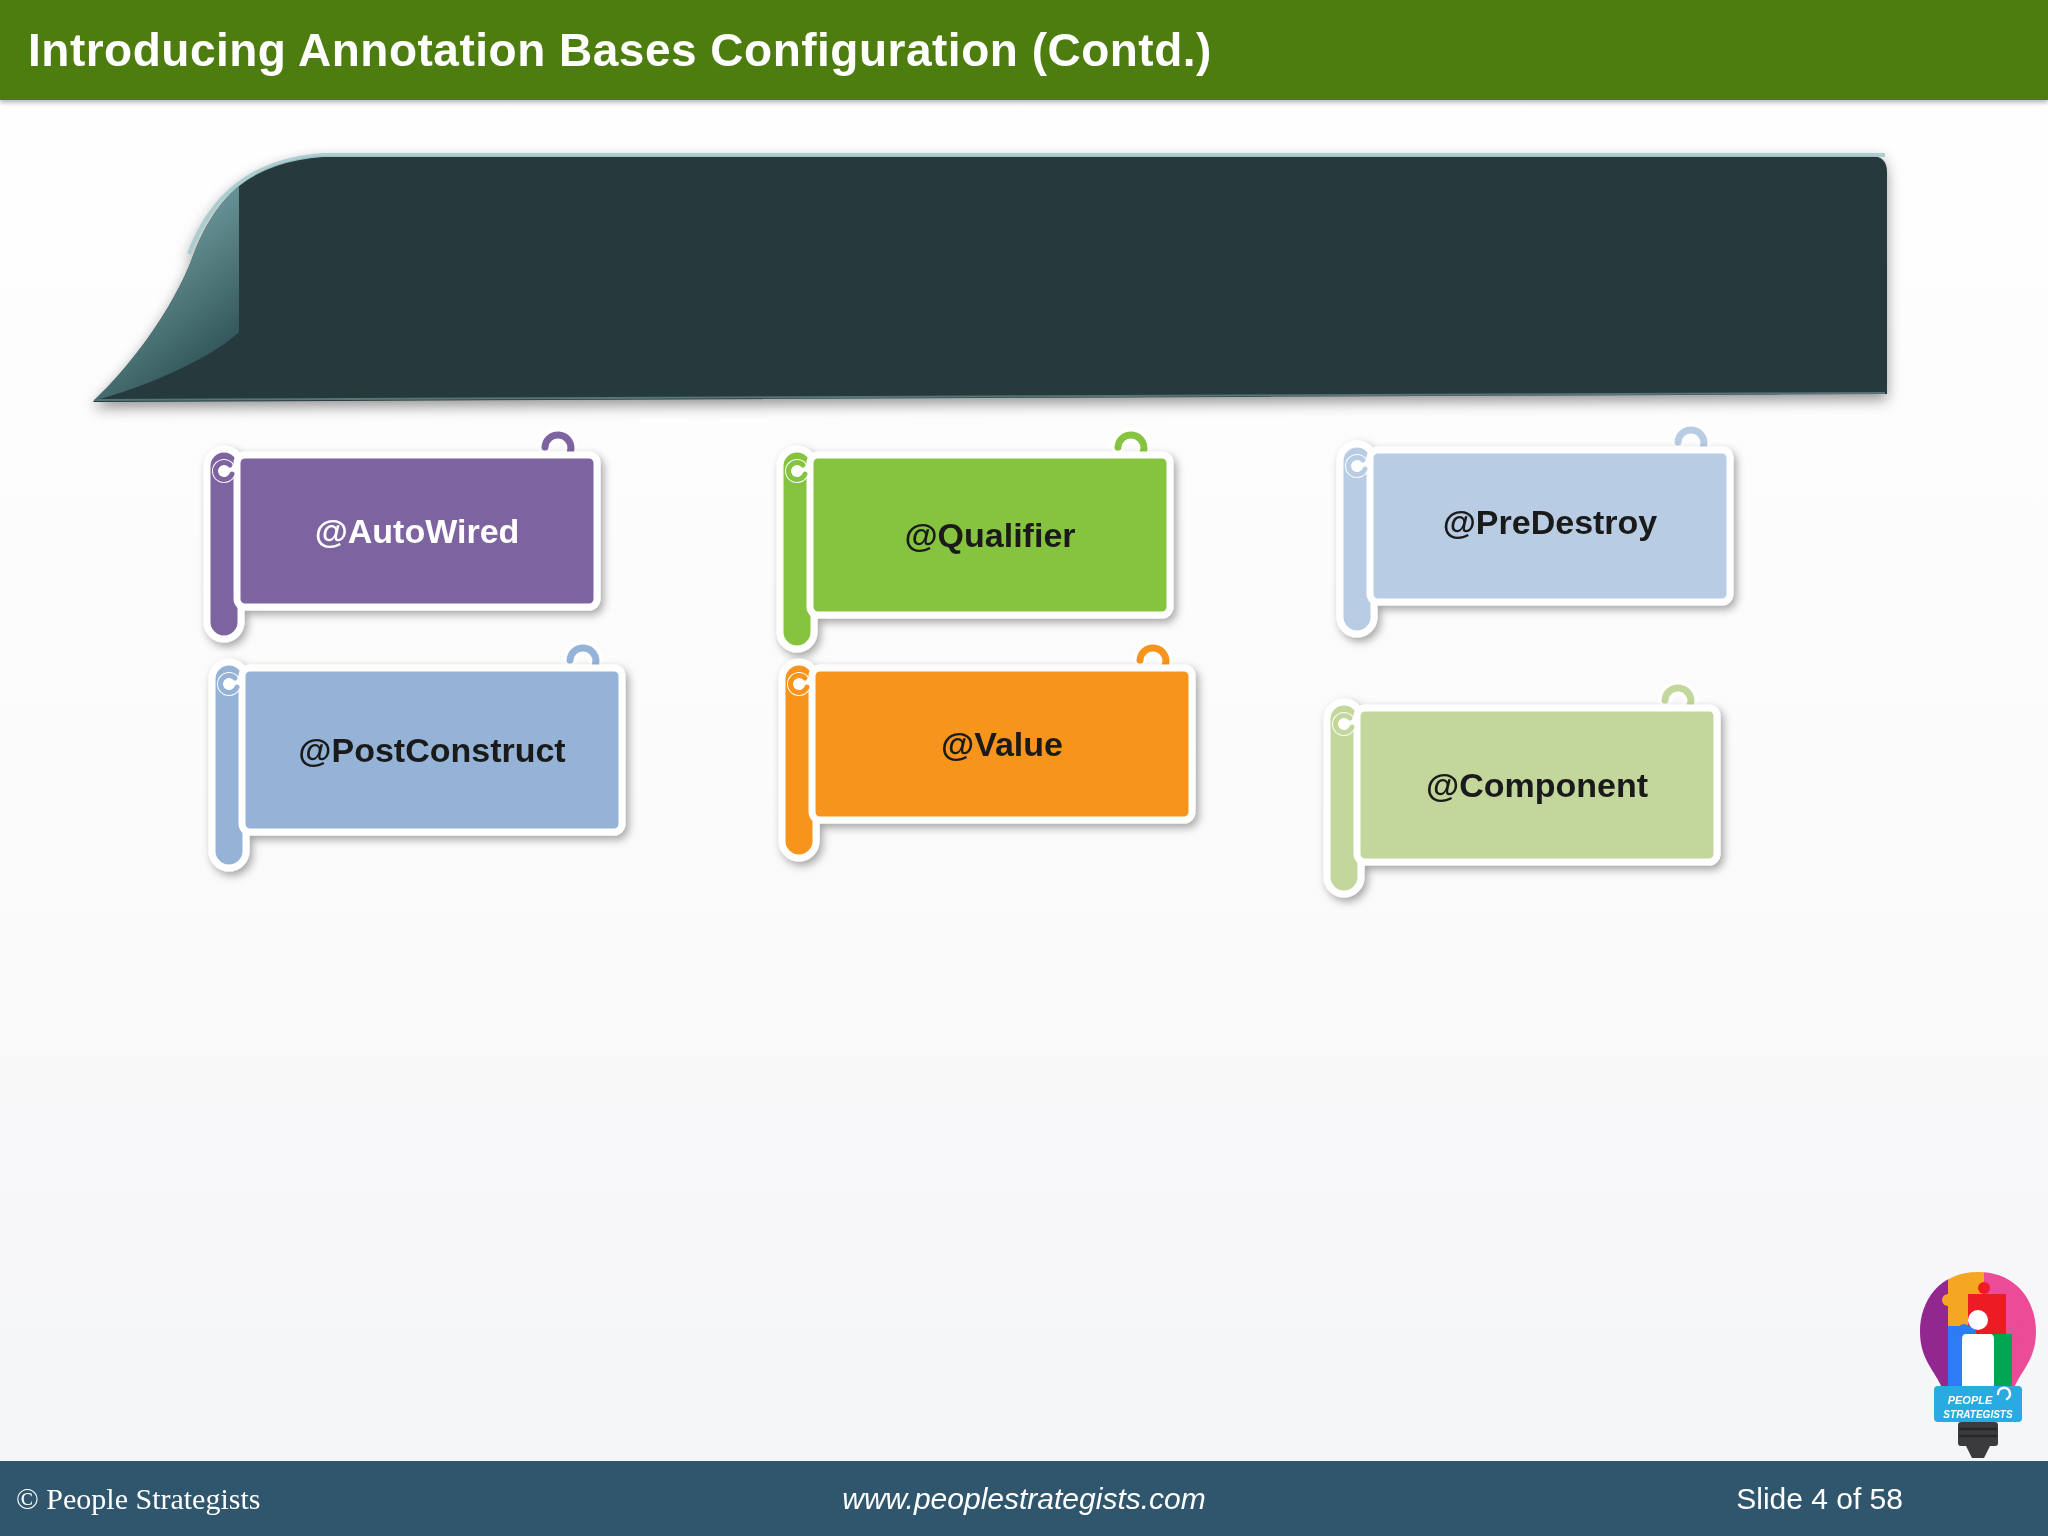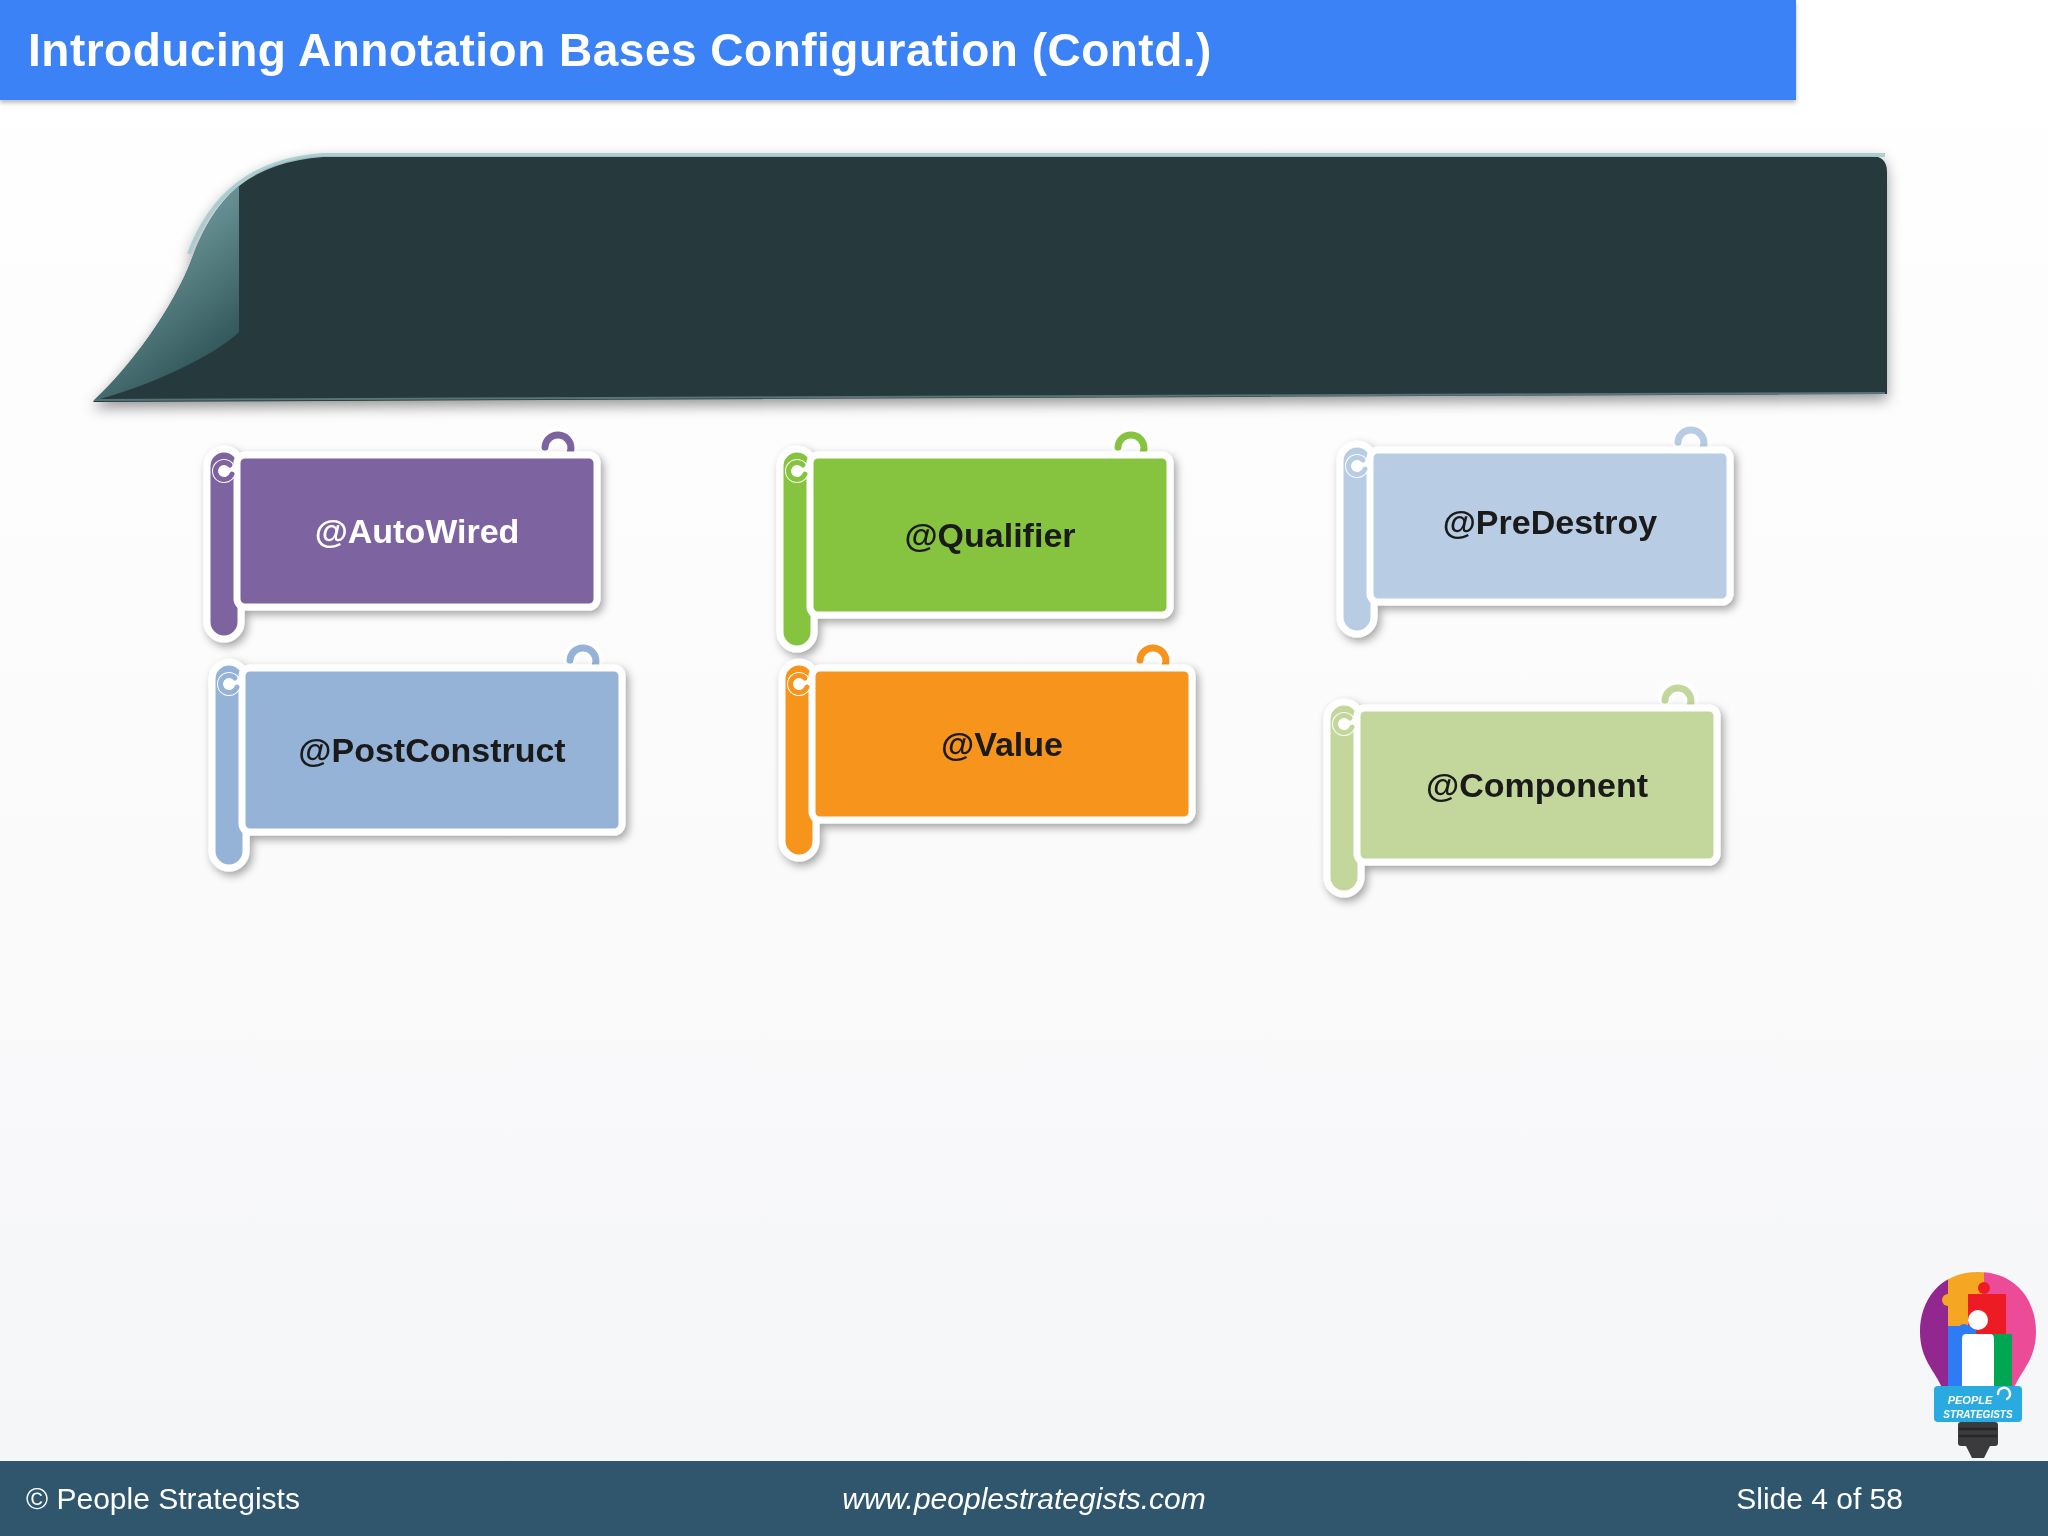--- a/index.html
+++ b/index.html
@@ -2,22 +2,22 @@
 <html><head>
 <meta charset="utf-8">
 <style>
   html,body{margin:0;padding:0;}
   body{
     width:2048px;height:1536px;position:relative;overflow:hidden;
     background:linear-gradient(180deg,#ffffff 0%,#fafafb 60%,#f4f5f7 100%);
     font-family:"Liberation Sans",sans-serif;
   }
   .header{
-    position:absolute;left:0;top:0;width:1796px;height:100px;
-    background:#3b82f6;display:flex;align-items:center;
+    position:absolute;left:0;top:0;width:2048px;height:100px;
+    background:#4d7c0f;display:flex;align-items:center;
     box-shadow:0 3px 4px rgba(0,0,0,0.25);
   }
   .header .title{
     color:#ffffff;font-size:46px;font-weight:bold;padding-left:28px;
     letter-spacing:0.5px;white-space:nowrap;
   }
   .banner{
     position:absolute;left:85px;top:142px;width:1815px;height:275px;
     filter:drop-shadow(0 6px 7px rgba(0,0,0,0.40));
   }
@@ -29,21 +29,21 @@
   }
   .scroll{position:absolute;width:420px;height:240px;}
   .scroll svg{display:block;}
   .scroll text{
     font-family:"Liberation Sans",sans-serif;font-size:34px;font-weight:600;
   }
   .footer{
     position:absolute;left:0;bottom:0;width:2048px;height:75px;
     background:#2F566C;color:#ffffff;font-size:30px;
   }
-  .footer .f-left{position:absolute;left:26px;top:50%;transform:translateY(-50%);}
+  .footer .f-left{position:absolute;left:16px;top:50%;transform:translateY(-50%);font-family:Liberation Serif, serif;}
   .footer .f-center{position:absolute;left:50%;top:50%;transform:translate(-50%,-50%);font-style:italic;}
   .footer .f-right{position:absolute;right:145px;top:50%;transform:translateY(-50%);}
   .logo{position:absolute;left:1912px;top:1268px;width:132px;height:196px;font-style:italic;}
   .logo svg{display:block;}
   .logo text{font-family:"Liberation Sans",sans-serif;font-weight:bold;fill:#ffffff;}
 </style>
 </head>
 <body>
 
 <svg width="0" height="0" style="position:absolute" aria-hidden="true">

